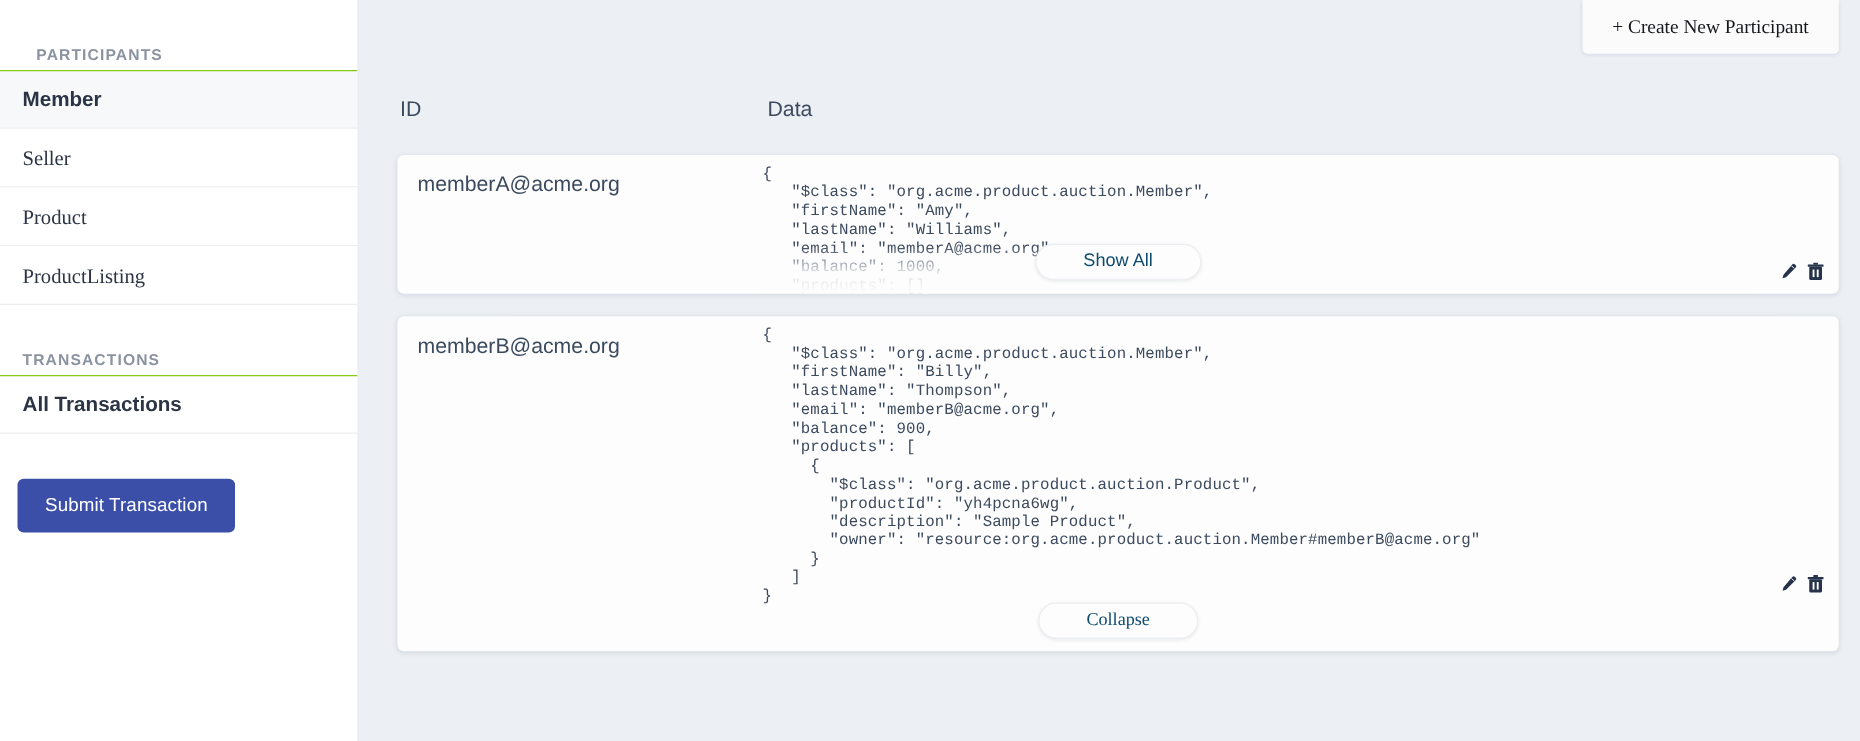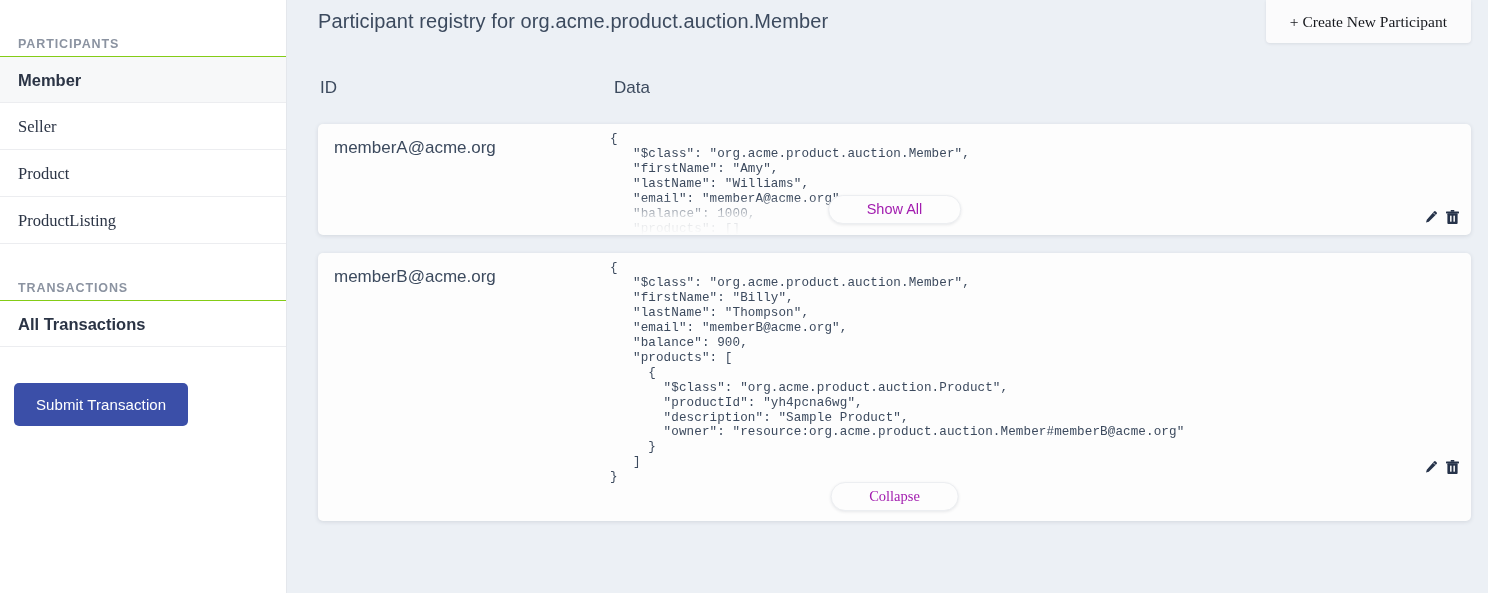--- a/index.html
+++ b/index.html
@@ -37,21 +37,21 @@
   .sidebar-section-title {
     font-size: 12.5px;
     font-weight: bold;
     letter-spacing: 0.9px;
     color: #8b93a1;
     padding: 0 0 0 18px;
     text-transform: uppercase;
     height: 34px;
     line-height: 44px;
   }
-  .sidebar-section-title.first { margin-top: 22px; }
+  .sidebar-section-title.first { margin-top: 22px; margin-left: 11px; }
   .sidebar-section-title.spaced { margin-top: 22px; }
 
   .sidebar-item {
     height: 47px;
     line-height: 47px;
     padding-left: 18px;
     font-size: 16.5px;
     color: #2b3445;
     border-top: 1px solid #84cc16;
     border-bottom: 1px solid #ecedf0;
@@ -224,21 +224,21 @@
   .toggle-btn {
     position: absolute;
     left: 50%;
     transform: translateX(-50%);
     background: #fdfdfd;
     border: 1px solid #eceef1;
     border-radius: 18px;
     box-shadow: 0 1px 3px rgba(40,50,70,0.10);
     font-family: "Liberation Sans", sans-serif;
     font-size: 14.5px;
-    color: #a21caf;
+    color: #0c4a6e;
     height: 29px;
     line-height: 27px;
     padding: 0 38px;
     cursor: pointer;
     white-space: nowrap;
   }
   
   .row-card.collapsed .toggle-wrap { height: 0; }
   .row-card.collapsed .toggle-btn { top: -40px; }
   .row-card.expanded .toggle-btn { top: -3px; font-family: Liberation Serif, serif; }
@@ -276,21 +276,20 @@
     </div>
 
     <div class="submit-wrap">
       <button class="submit-btn">Submit Transaction</button>
     </div>
 
   </aside>
 
   <main class="main">
 
-    <div class="page-title">Participant registry for org.acme.product.auction.Member</div>
 
     <button class="create-btn">+ Create New Participant</button>
 
     <div class="table-head">
       <div class="th th-id">ID</div>
       <div class="th th-data">Data</div>
     </div>
 
     <div class="rows">
 

